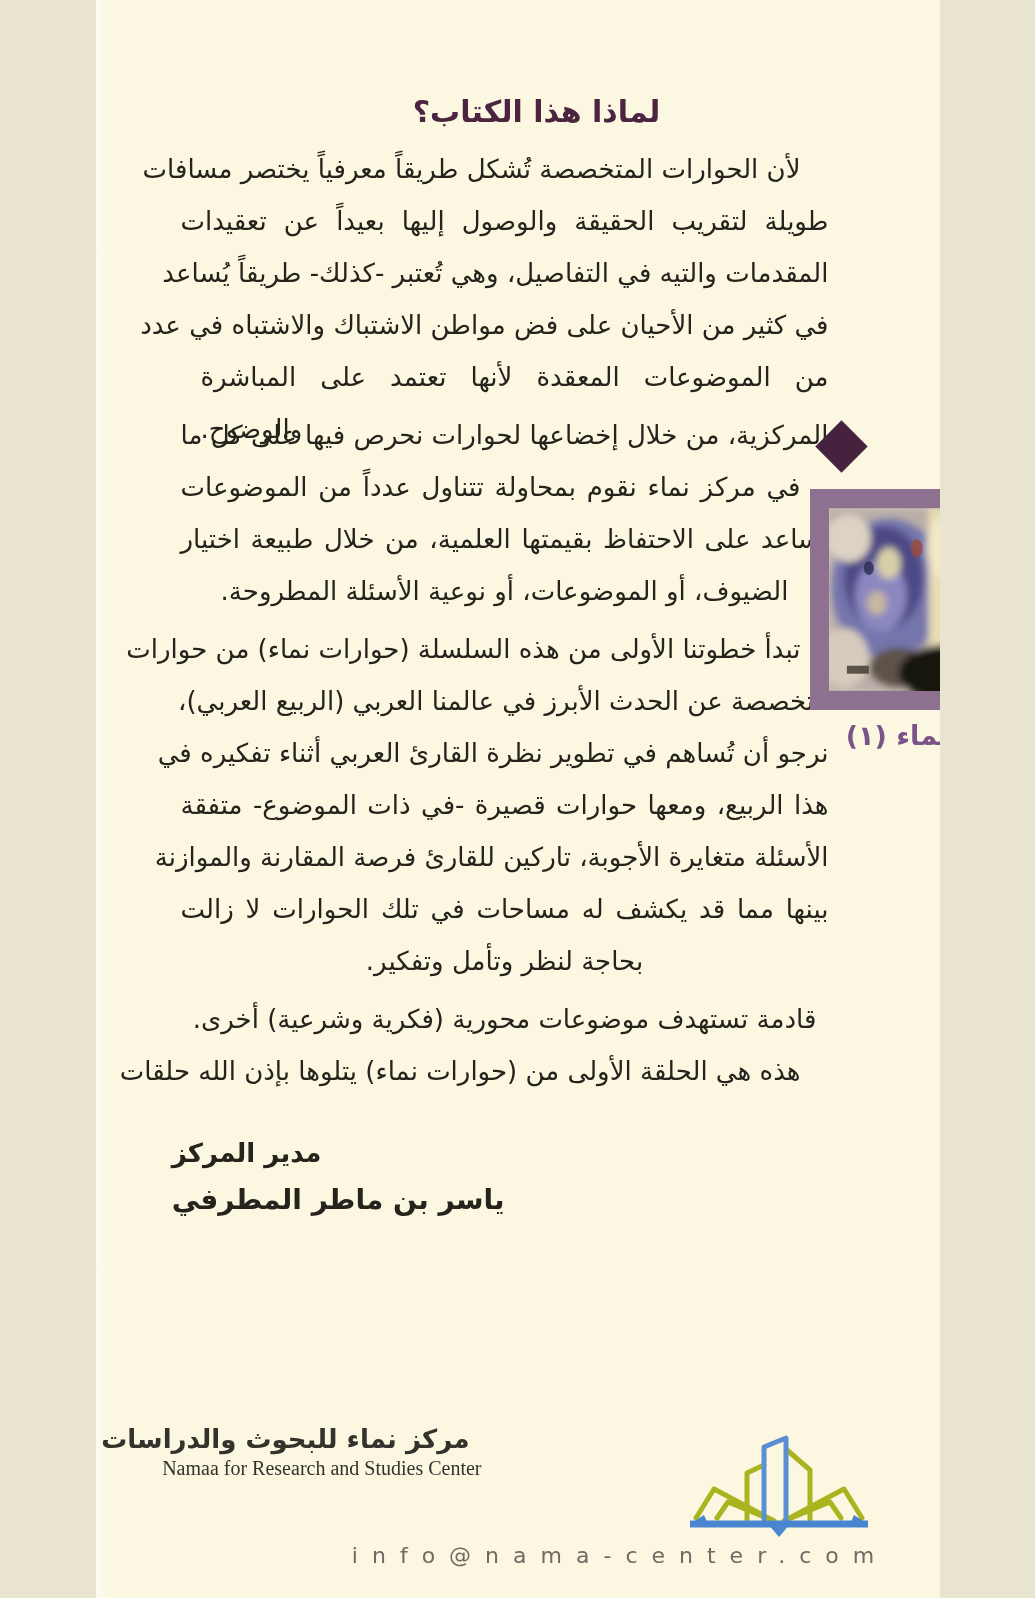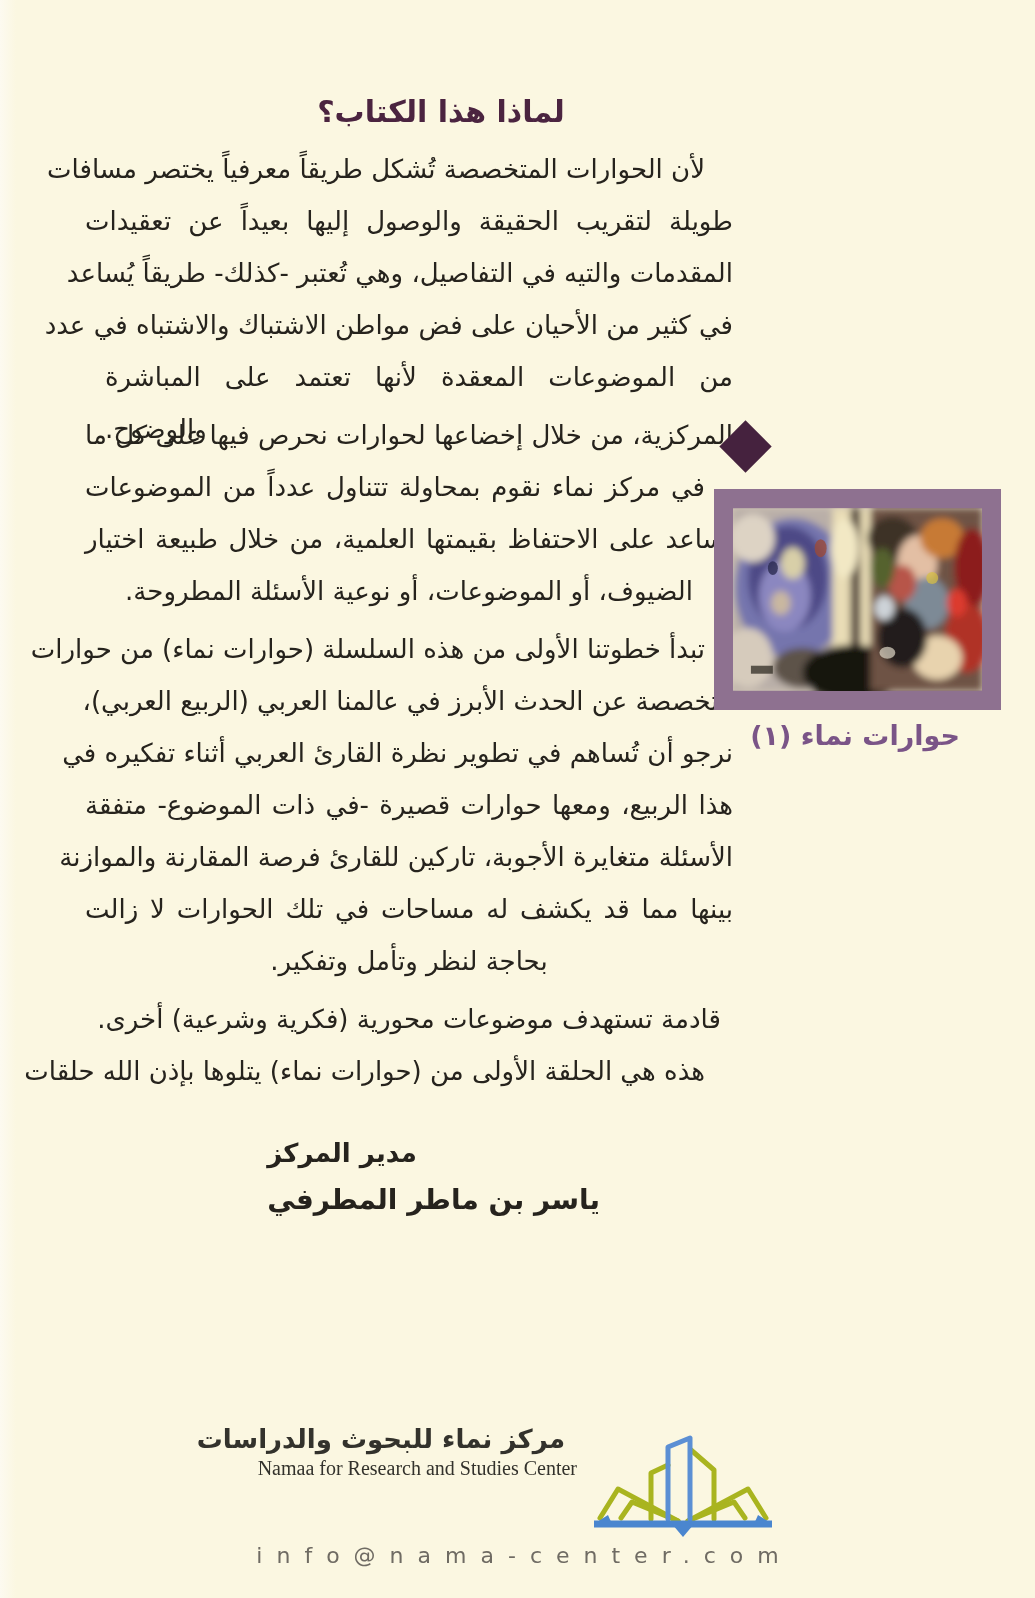--- a/index.html
+++ b/index.html
@@ -1,17 +1,17 @@
 <!DOCTYPE html>
 <html lang="ar"><head>
 <meta charset="utf-8">
 <style>
   html,body{margin:0;padding:0;background:#e8e4d0;}
   .stage{
-    position:relative; width:1035px; height:1598px; margin:0 auto;
+    position:relative; width:844px; height:1598px; margin:0 auto;
     background:linear-gradient(90deg,#fdfaf0 0px,#fbf7e1 16px,#fbf7e1 100%);
     font-family:"DejaVu Sans",sans-serif; overflow:hidden;
   }
   .page-title{
     position:absolute; top:94px; left:85px; width:712px;
     text-align:center; direction:rtl;
     font-size:30px; font-weight:bold; color:#4b2440; letter-spacing:0.5px;
   }
   .body-text{
     position:absolute; top:143px; left:85px; width:648px;

